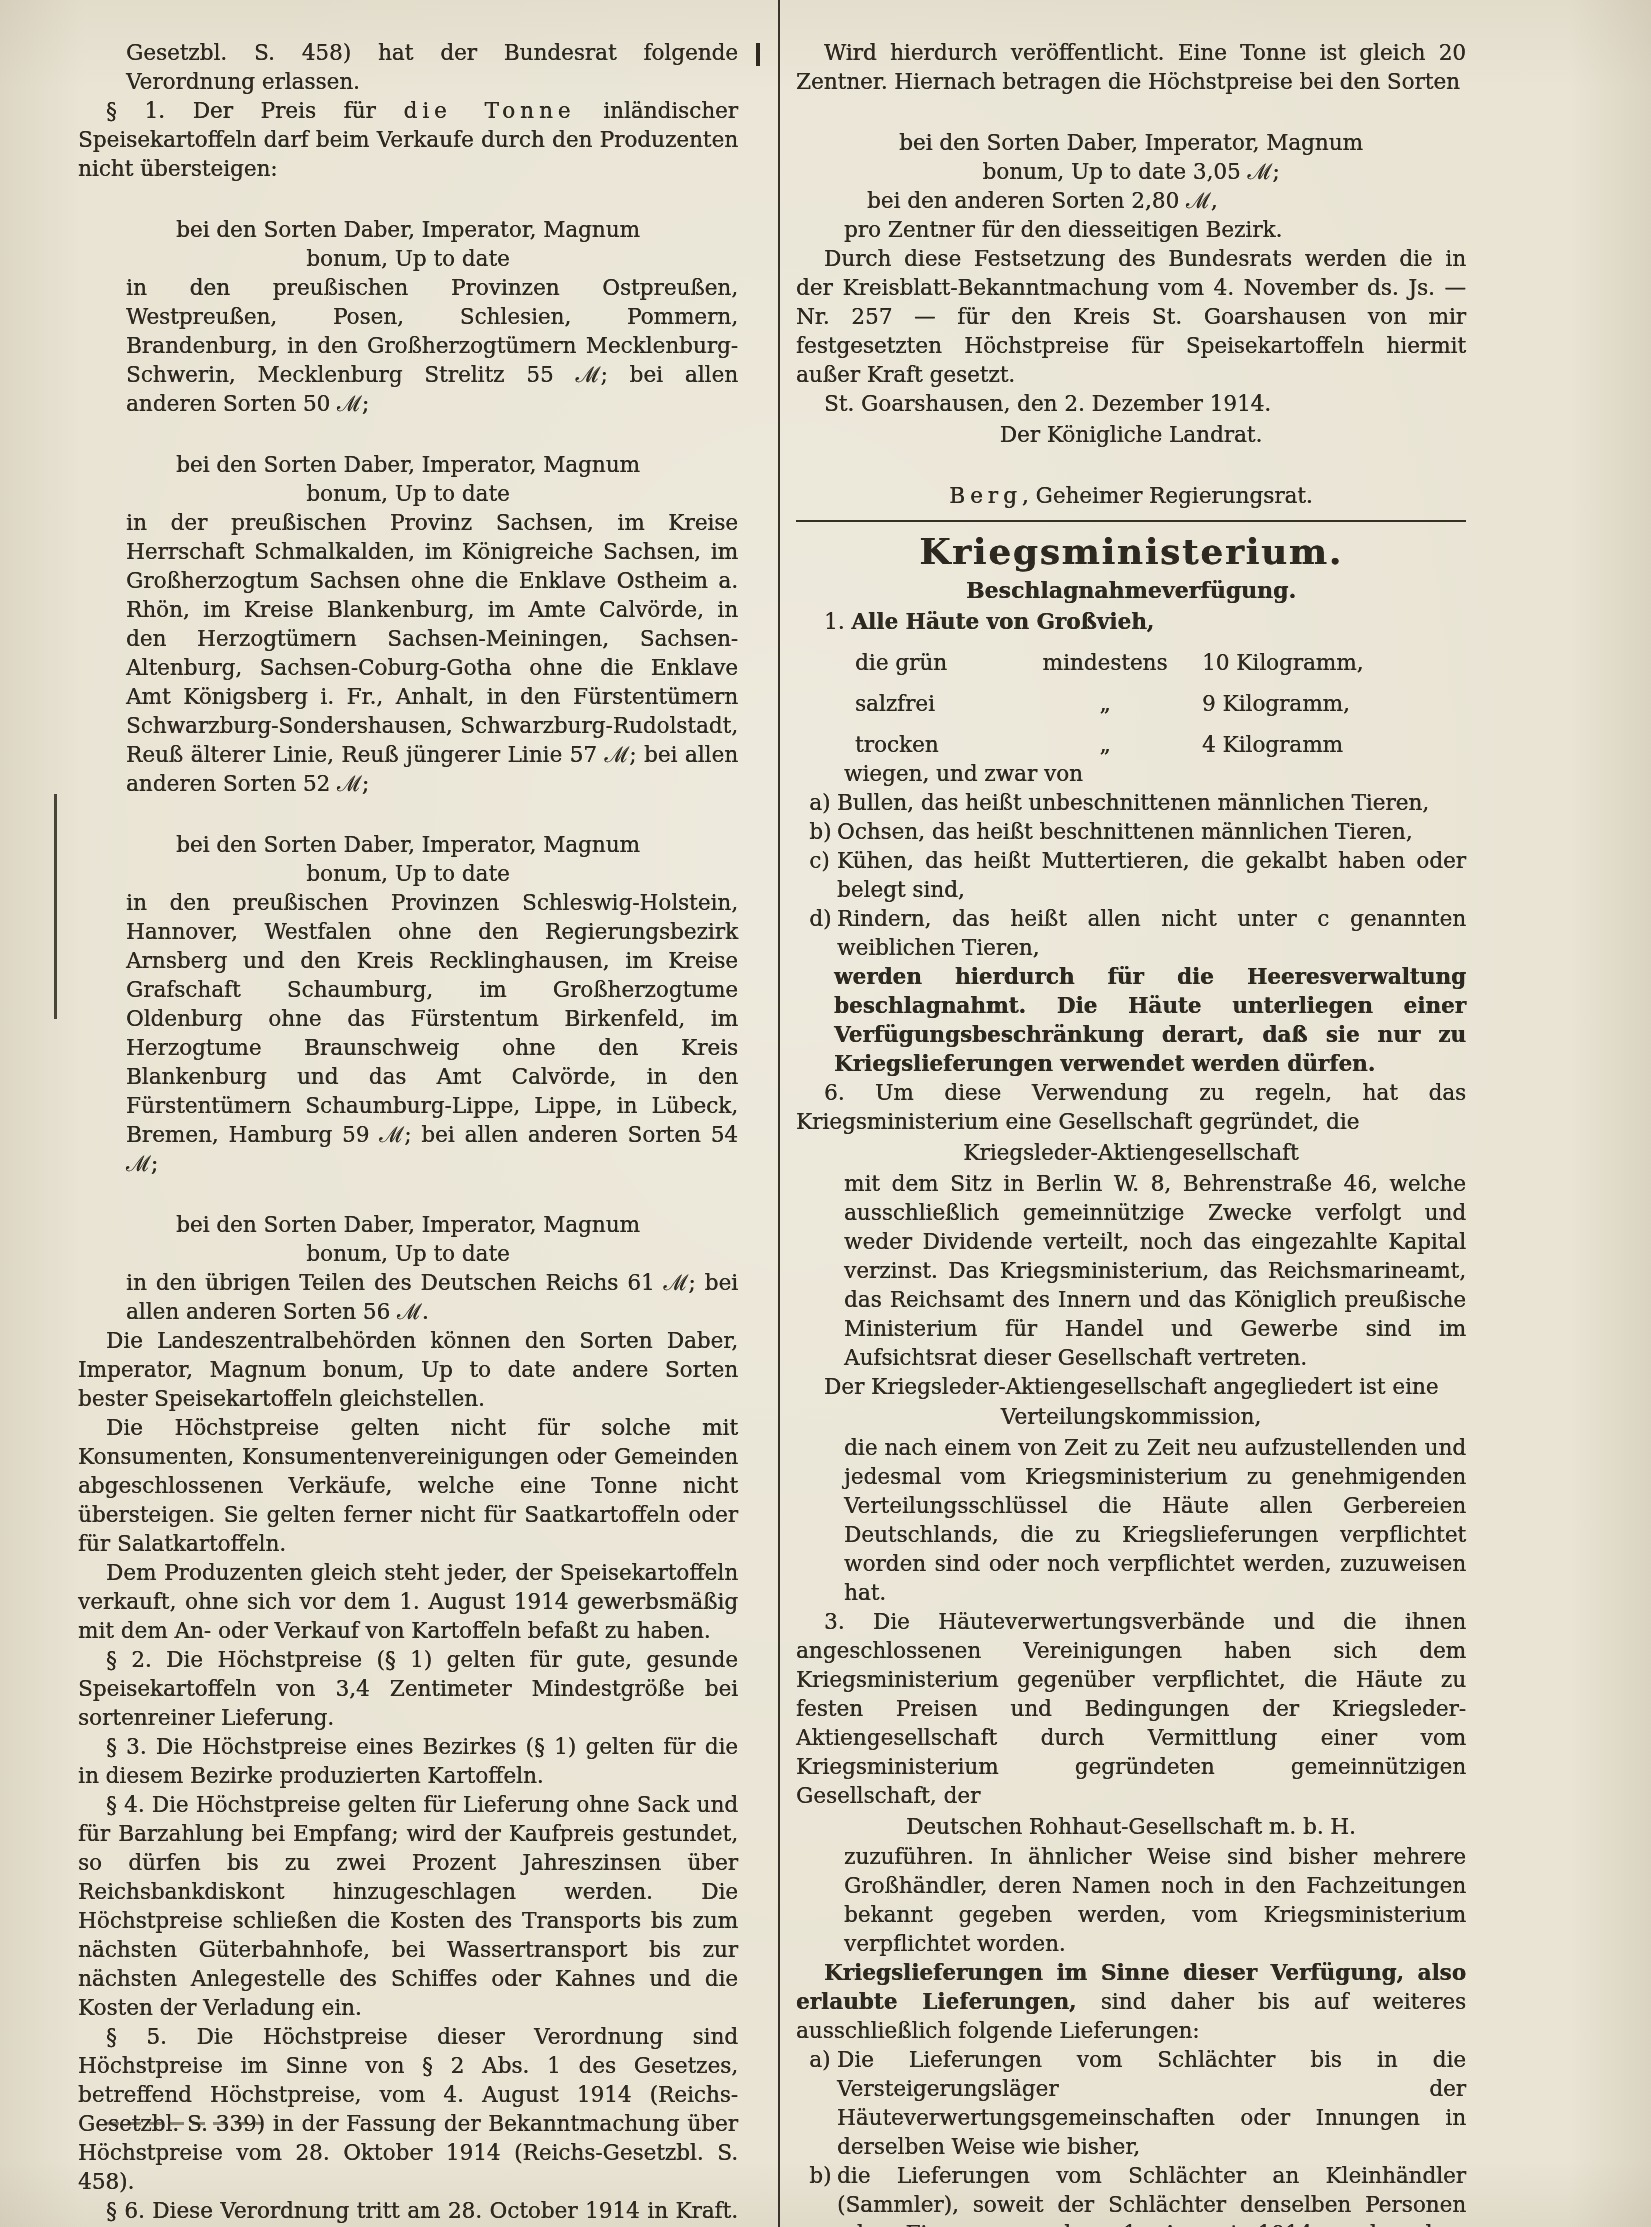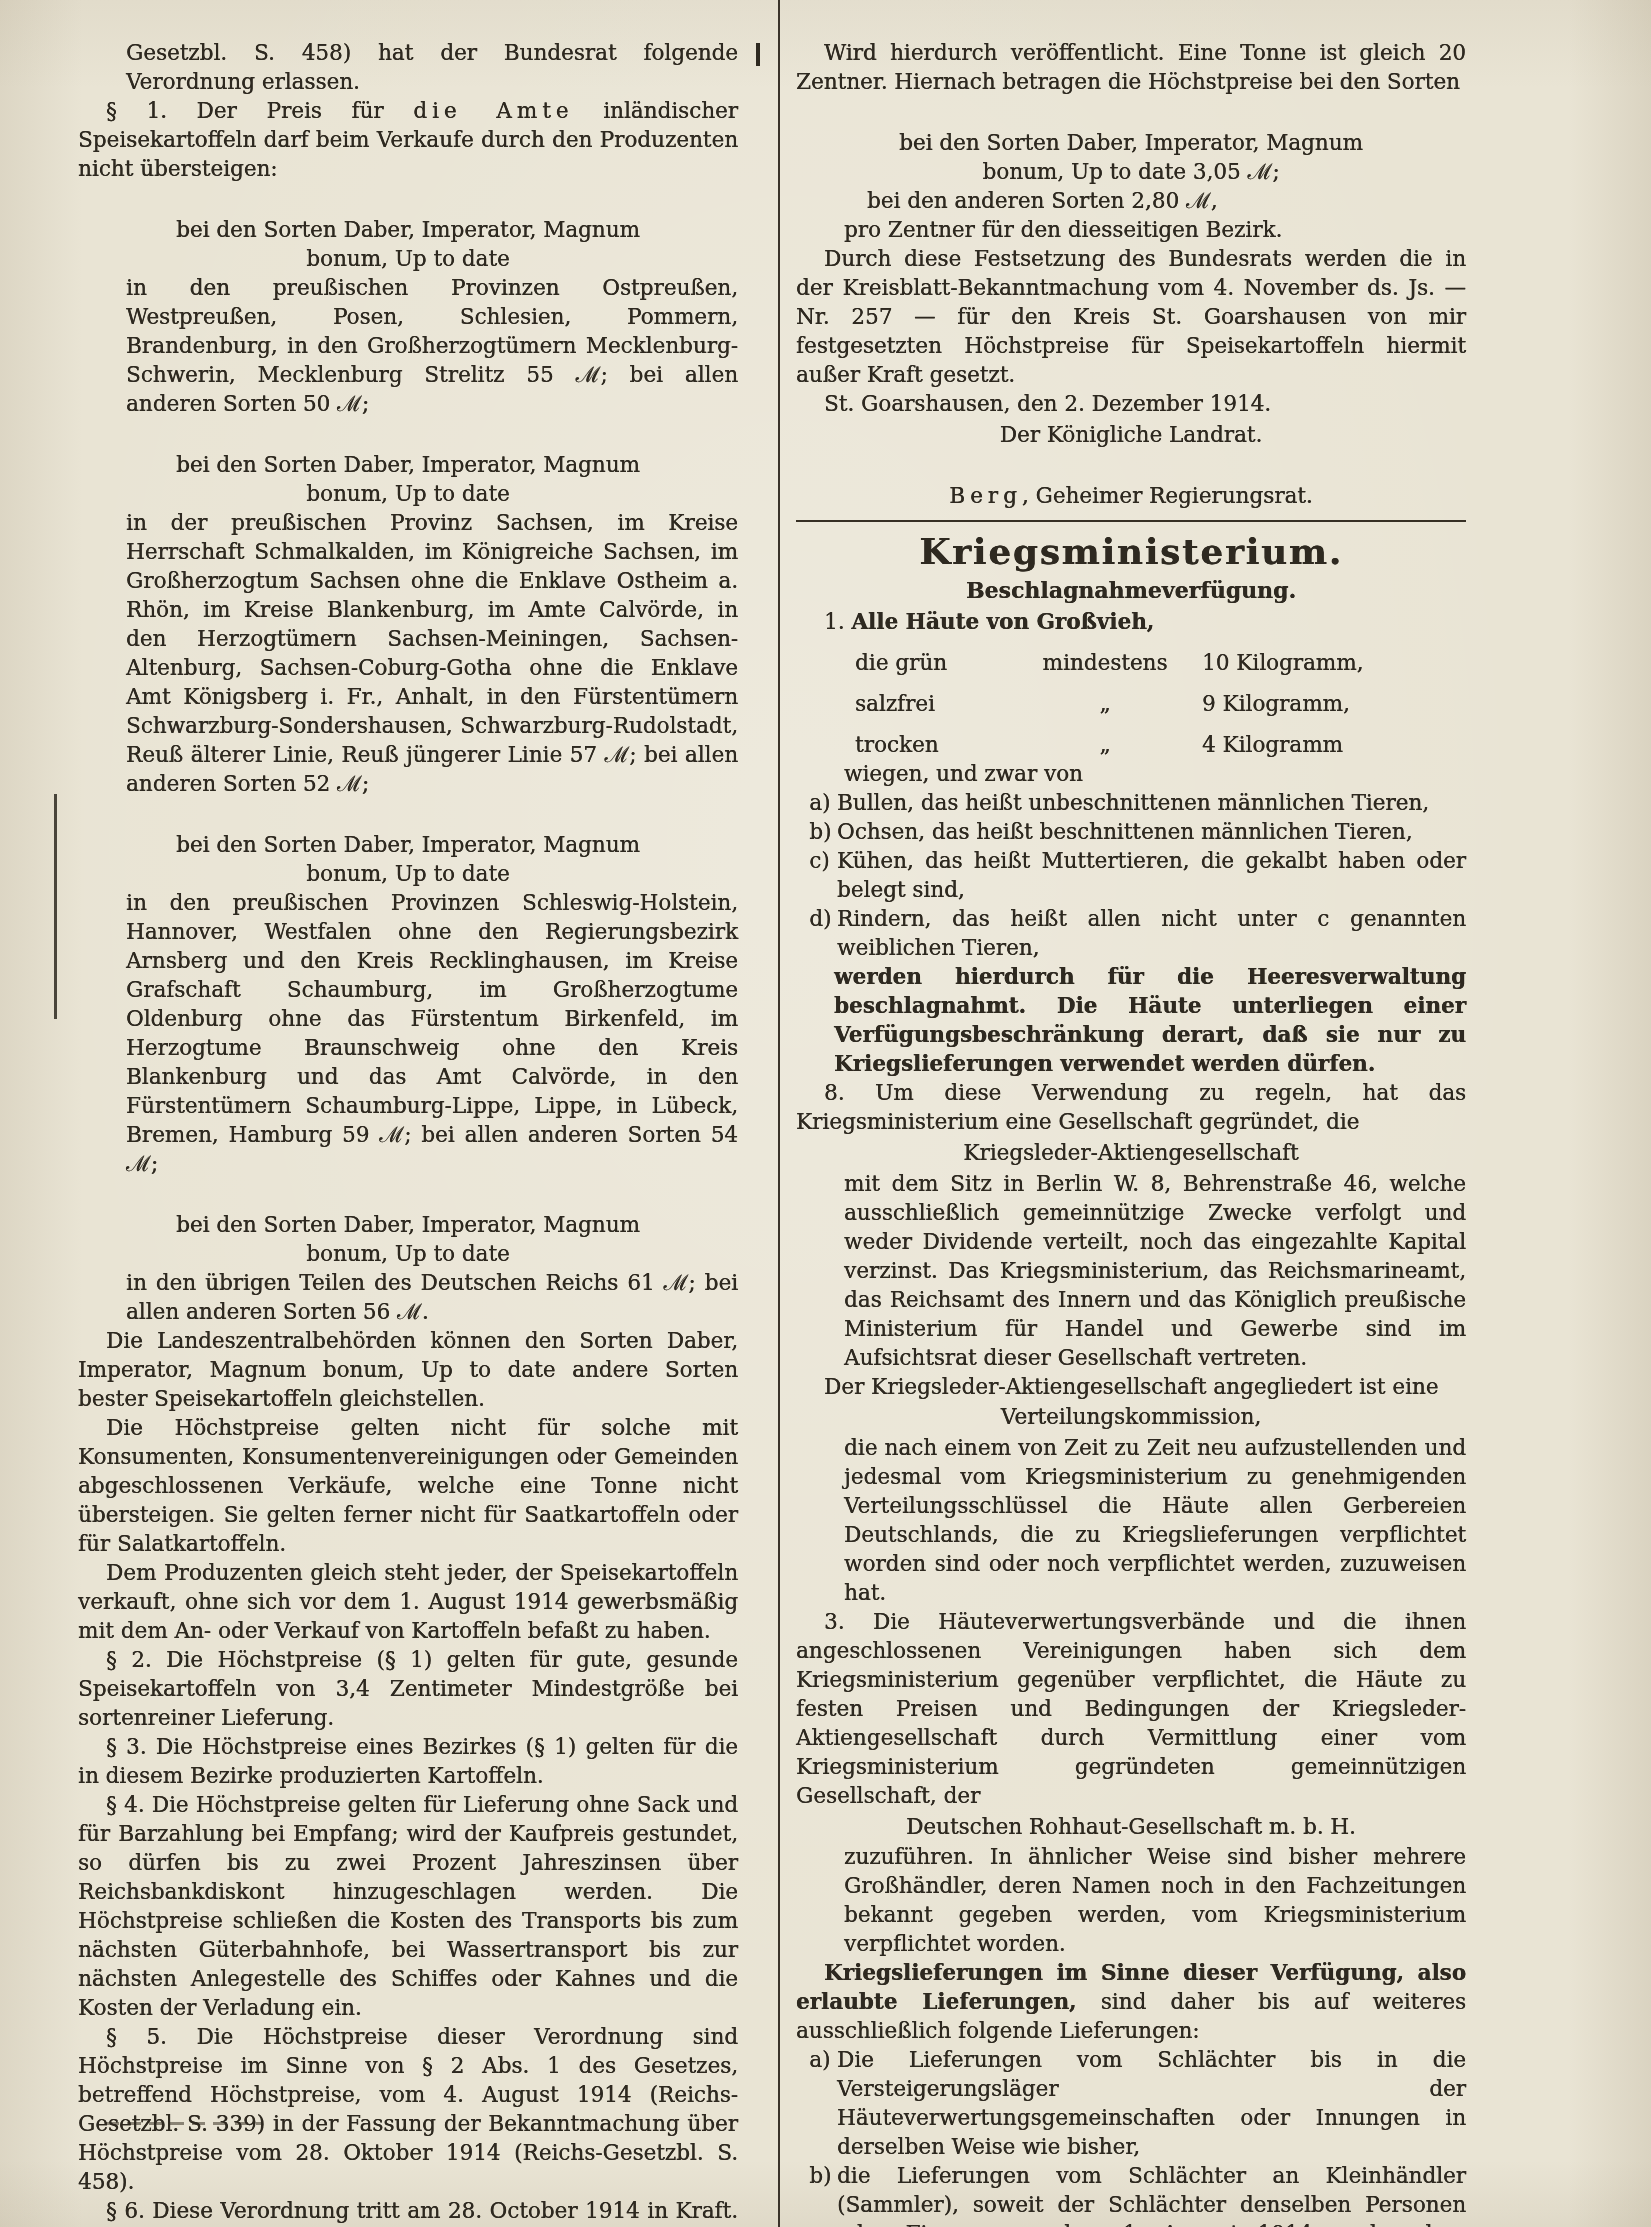--- a/index.html
+++ b/index.html
@@ -56,21 +56,21 @@
 </head>
 <body>
 
 <div class="vdivider"></div>
 <div class="artifact-tick"></div>
 <div class="artifact-leftline"></div>
 <div class="artifact-bottomline"></div>
 
 <div id="left-column" class="col">
     <p class="p-flush">Gesetzbl. S. 458) hat der Bundesrat folgende Verordnung erlassen.</p>
-    <p class="p"><span>§ 1. Der Preis für </span><span class="sp">die Amte</span><span> inländischer Speisekartoffeln darf beim Verkaufe durch den Produzenten nicht übersteigen:</span></p>
+    <p class="p"><span>§ 1. Der Preis für </span><span class="sp">die Tonne</span><span> inländischer Speisekartoffeln darf beim Verkaufe durch den Produzenten nicht übersteigen:</span></p>
     <p class="center">bei den Sorten Daber, Imperator, Magnum
 bonum, Up to date</p>
     <p class="p-flush">in den preußischen Provinzen Ostpreußen, Westpreußen, Posen, Schlesien, Pommern, Brandenburg, in den Großherzogtümern Mecklenburg-Schwerin, Mecklenburg Strelitz 55 ℳ; bei allen anderen Sorten 50 ℳ;</p>
     <p class="center">bei den Sorten Daber, Imperator, Magnum
 bonum, Up to date</p>
     <p class="p-flush">in der preußischen Provinz Sachsen, im Kreise Herrschaft Schmalkalden, im Königreiche Sachsen, im Großherzogtum Sachsen ohne die Enklave Ostheim a. Rhön, im Kreise Blankenburg, im Amte Calvörde, in den Herzogtümern Sachsen-Meiningen, Sachsen-Altenburg, Sachsen-Coburg-Gotha ohne die Enklave Amt Königsberg i. Fr., Anhalt, in den Fürstentümern Schwarzburg-Sondershausen, Schwarzburg-Rudolstadt, Reuß älterer Linie, Reuß jüngerer Linie 57 ℳ; bei allen anderen Sorten 52 ℳ;</p>
     <p class="center">bei den Sorten Daber, Imperator, Magnum
 bonum, Up to date</p>
     <p class="p-flush">in den preußischen Provinzen Schleswig-Holstein, Hannover, Westfalen ohne den Regierungsbezirk Arnsberg und den Kreis Recklinghausen, im Kreise Grafschaft Schaumburg, im Großherzogtume Oldenburg ohne das Fürstentum Birkenfeld, im Herzogtume Braunschweig ohne den Kreis Blankenburg und das Amt Calvörde, in den Fürstentümern Schaumburg-Lippe, Lippe, in Lübeck, Bremen, Hamburg 59 ℳ; bei allen anderen Sorten 54 ℳ;</p>
     <p class="center">bei den Sorten Daber, Imperator, Magnum
@@ -130,21 +130,21 @@
     </div>
     <div class="list-item">
       <span class="marker">c)</span>
       <span class="body">Kühen, das heißt Muttertieren, die gekalbt haben oder belegt sind,</span>
     </div>
     <div class="list-item">
       <span class="marker">d)</span>
       <span class="body">Rindern, das heißt allen nicht unter c genannten weiblichen Tieren,</span>
     </div>
     <p class="bold-indent">werden hierdurch für die Heeresverwaltung beschlagnahmt. Die Häute unterliegen einer Verfügungsbeschränkung derart, daß sie nur zu Kriegslieferungen verwendet werden dürfen.</p>
-    <p class="p">8. Um diese Verwendung zu regeln, hat das Kriegsministerium eine Gesellschaft gegründet, die</p>
+    <p class="p">6. Um diese Verwendung zu regeln, hat das Kriegsministerium eine Gesellschaft gegründet, die</p>
     <p class="center-bold">Kriegsleder-Aktiengesellschaft</p>
     <p class="p-flush">mit dem Sitz in Berlin W. 8, Behrenstraße 46, welche ausschließlich gemeinnützige Zwecke verfolgt und weder Dividende verteilt, noch das eingezahlte Kapital verzinst. Das Kriegsministerium, das Reichsmarineamt, das Reichsamt des Innern und das Königlich preußische Ministerium für Handel und Gewerbe sind im Aufsichtsrat dieser Gesellschaft vertreten.</p>
     <p class="p">Der Kriegsleder-Aktiengesellschaft angegliedert ist eine</p>
     <p class="center-bold">Verteilungskommission,</p>
     <p class="p-flush">die nach einem von Zeit zu Zeit neu aufzustellenden und jedesmal vom Kriegsministerium zu genehmigenden Verteilungsschlüssel die Häute allen Gerbereien Deutschlands, die zu Kriegslieferungen verpflichtet worden sind oder noch verpflichtet werden, zuzuweisen hat.</p>
     <p class="p">3. Die Häuteverwertungsverbände und die ihnen angeschlossenen Vereinigungen haben sich dem Kriegsministerium gegenüber verpflichtet, die Häute zu festen Preisen und Bedingungen der Kriegsleder-Aktiengesellschaft durch Vermittlung einer vom Kriegsministerium gegründeten gemeinnützigen Gesellschaft, der</p>
     <p class="center-bold">Deutschen Rohhaut-Gesellschaft m. b. H.</p>
     <p class="p-flush">zuzuführen. In ähnlicher Weise sind bisher mehrere Großhändler, deren Namen noch in den Fachzeitungen bekannt gegeben werden, vom Kriegsministerium verpflichtet worden.</p>
     <p class="p"><span class="b">Kriegslieferungen im Sinne dieser Verfügung, also erlaubte Lieferungen,</span><span> sind daher bis auf weiteres ausschließlich folgende Lieferungen:</span></p>
     <div class="list-item">

